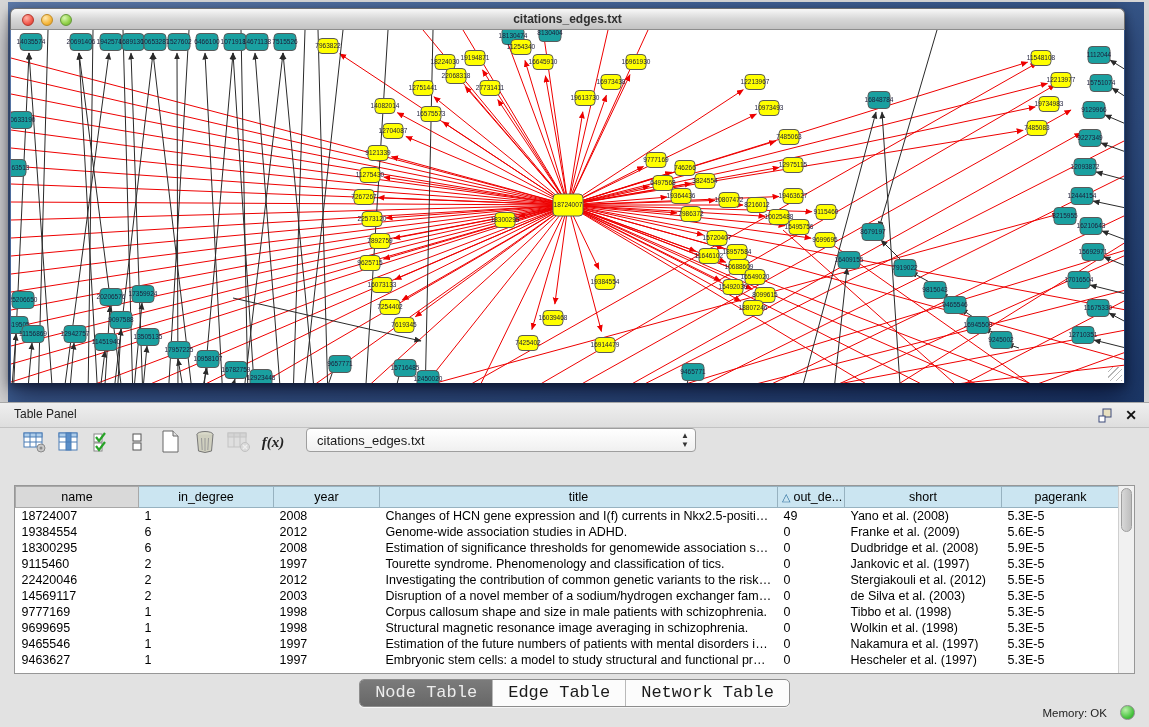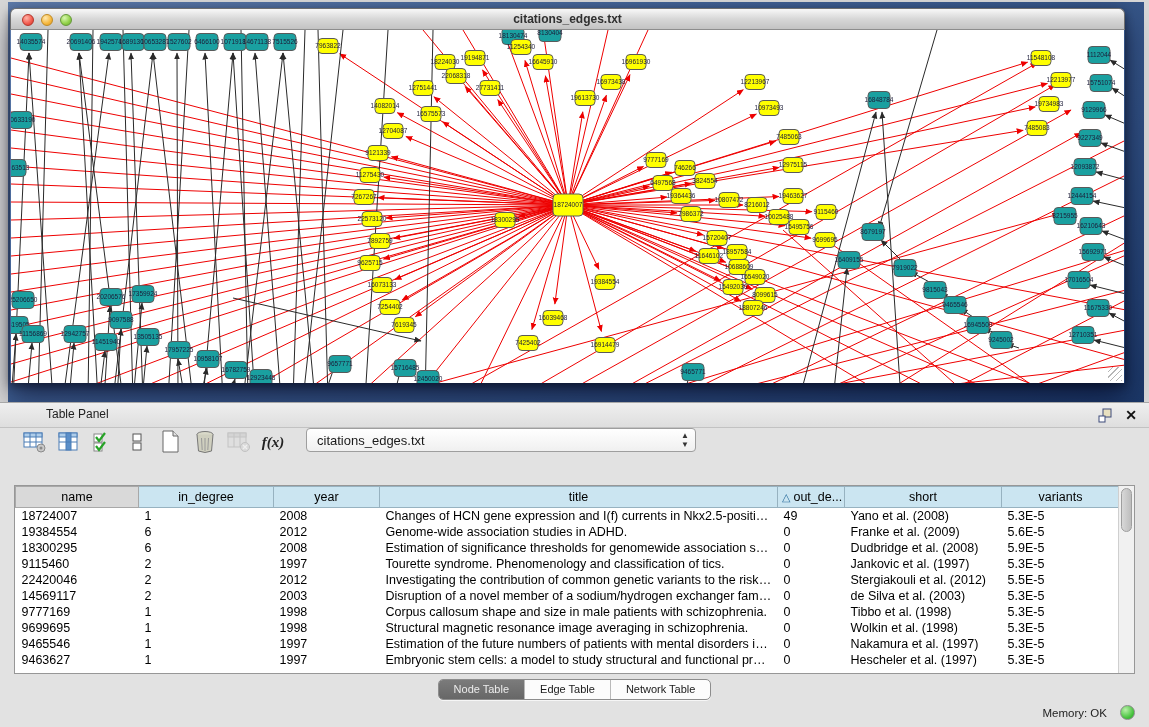--- a/index.html
+++ b/index.html
@@ -21,21 +21,21 @@
   .tl.yel{background:radial-gradient(circle at 35% 30%,#ffe9b0,#f6b73c 60%,#d4952a);border:1px solid #c08a24;}
   .tl.grn{background:radial-gradient(circle at 35% 30%,#d8f7b0,#8fd046 60%,#6da339);border:1px solid #65983a;}
   .canvas{position:absolute;left:1px;right:1px;top:22px;bottom:0;background:#fff;overflow:hidden;}
   .canvas svg{display:block;}
   .grip{position:absolute;right:2px;bottom:2px;width:14px;height:14px;opacity:.55;
     background:repeating-linear-gradient(135deg,transparent 0 3px,#7a7a7a 3px 4px);}
 
   
   .table-panel{position:absolute;left:0;top:402px;width:1149px;height:325px;background:#e2e2e2;border-top:1px solid #a8a8a8;}
   .panel-header{position:relative;height:25px;background:linear-gradient(#efefef,#dedede);border-bottom:1px solid #c2c2c2;}
-  .panel-header .ptitle{position:absolute;left:14px;top:4px;font-size:12px;color:#222;margin-left:32px;}
+  .panel-header .ptitle{position:absolute;left:14px;top:4px;font-size:12px;color:#222;}
   .ph-icons{position:absolute;right:12px;top:3px;display:flex;gap:12px;align-items:center;}
   .ph-icons .xbtn{font-size:14px;font-weight:bold;color:#111;line-height:18px;cursor:default;}
 
   .toolbar{position:absolute;left:0;top:25px;height:55px;width:100%;display:flex;align-items:flex-start;padding-left:20px;}
   .tbtn{width:30px;height:28px;display:flex;align-items:center;justify-content:center;background:transparent;border:none;padding:0;margin-right:4px;}
   .tbtn.dis{opacity:.45;}
   .fx{font-family:"Liberation Serif",serif;font-style:italic;font-weight:bold;font-size:15px;color:#222;}
   .combo{margin-left:14px;width:390px;height:24px;border:1px solid #9e9e9e;border-radius:4px;
     background:linear-gradient(#ffffff,#f0f0f0);display:flex;align-items:center;position:relative;}
   .combo .val{padding-left:10px;font-size:13px;color:#1a1a1a;}
@@ -45,21 +45,21 @@
   table.dt{border-collapse:collapse;table-layout:fixed;width:1104px;}
   table.dt th{height:21px;background:#cbe5f1;border:1px solid #97b2c0;font-weight:normal;font-size:12.5px;color:#000;text-align:center;padding:0 4px;overflow:hidden;white-space:nowrap;}
   table.dt th.sel{background:#d9d9d9;border-color:#a8a8a8;}
   table.dt th .sort{color:#2d6f9e;margin-right:3px;font-size:11px;}
   table.dt td{height:16px;font-size:12.5px;color:#000;padding:0 6px;white-space:nowrap;overflow:hidden;text-overflow:ellipsis;}
   .vscroll{position:absolute;right:0;top:0;bottom:0;width:16px;background:#f1f1f1;border-left:1px solid #cfcfcf;}
   .vscroll .thumb{margin:2px 2px;height:44px;border:1px solid #9e9e9e;border-radius:6px;background:linear-gradient(90deg,#d8d8d8,#bdbdbd);}
 
   .tabs{position:absolute;left:0;top:276px;width:100%;display:flex;justify-content:center;}
   .seg{display:flex;border:1px solid #8d8d8d;border-radius:5px;overflow:hidden;background:#fcfcfc;box-shadow:0 1px 0 rgba(255,255,255,.7);}
-  .seg button{font-size:11px;color:#1a1a1a;background:transparent;border:none;border-left:1px solid #b9b9b9;padding:3px 15px 4px;}
+  .seg button{font-size:17px;color:#1a1a1a;background:transparent;border:none;border-left:1px solid #b9b9b9;padding:3px 15px 4px;font-family:Liberation Mono, monospace;}
   .seg button:first-child{border-left:none;}
   .seg button.active{background:linear-gradient(#7b7b7b,#676767);color:#ececec;}
 
   .statusbar{position:absolute;left:0;bottom:0;height:27px;width:100%;}
   .mem{position:absolute;right:14px;top:5px;display:flex;align-items:center;gap:13px;}
   .mem .mlabel{font-size:11.5px;color:#222;}
   .memdot{width:15px;height:15px;border-radius:50%;border:1px solid #8a8a8a;
     background:radial-gradient(circle at 35% 30%,#b8f0a8,#45c23c 65%,#2f9e2c);}
 </style>
 </head>
@@ -805,21 +805,21 @@
             <col style="width:118px">
         </colgroup>
         <thead>
             <tr id="hdr-row">
               <th class="sel">name</th>
               <th>in_degree</th>
               <th>year</th>
               <th>title</th>
               <th><span class="sort">△</span>out_de...</th>
               <th>short</th>
-              <th>variants</th>
+              <th>pagerank</th>
             </tr>
           </thead>
         <tbody id="tbody">
             <tr>
               <td>18724007</td>
               <td>1</td>
               <td>2008</td>
               <td>Changes of HCN gene expression and I(f) currents in Nkx2.5-positive cardiomyoc...</td>
               <td>49</td>
               <td>Yano et al. (2008)</td>

